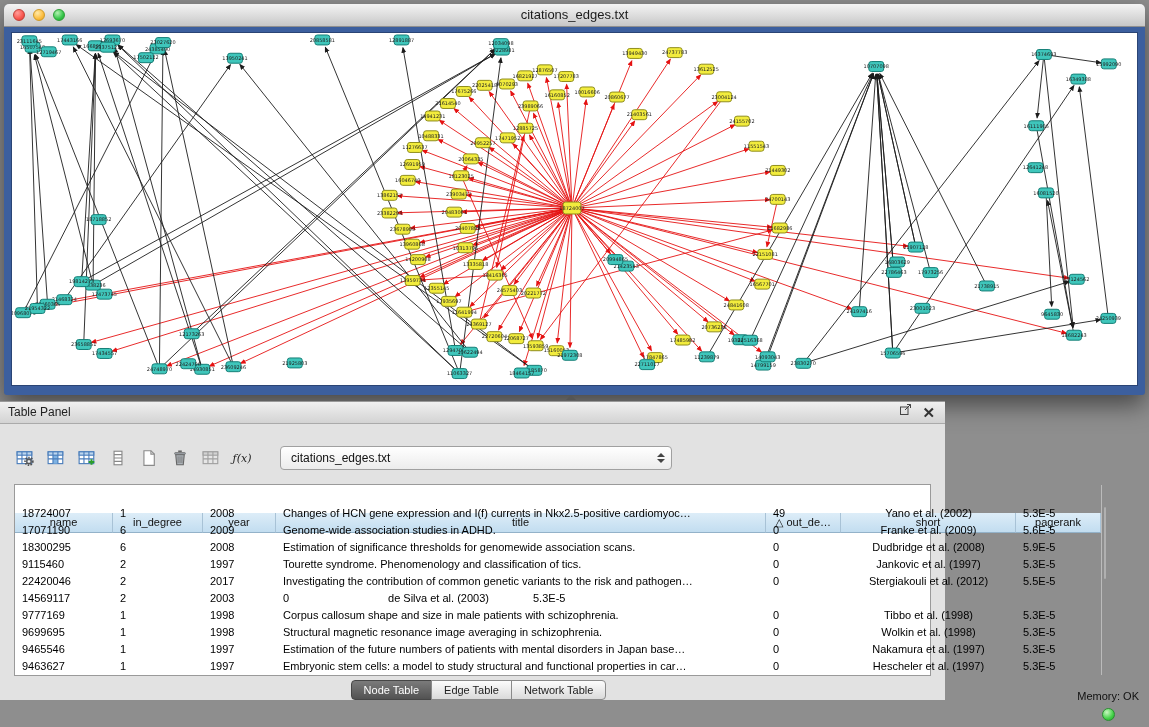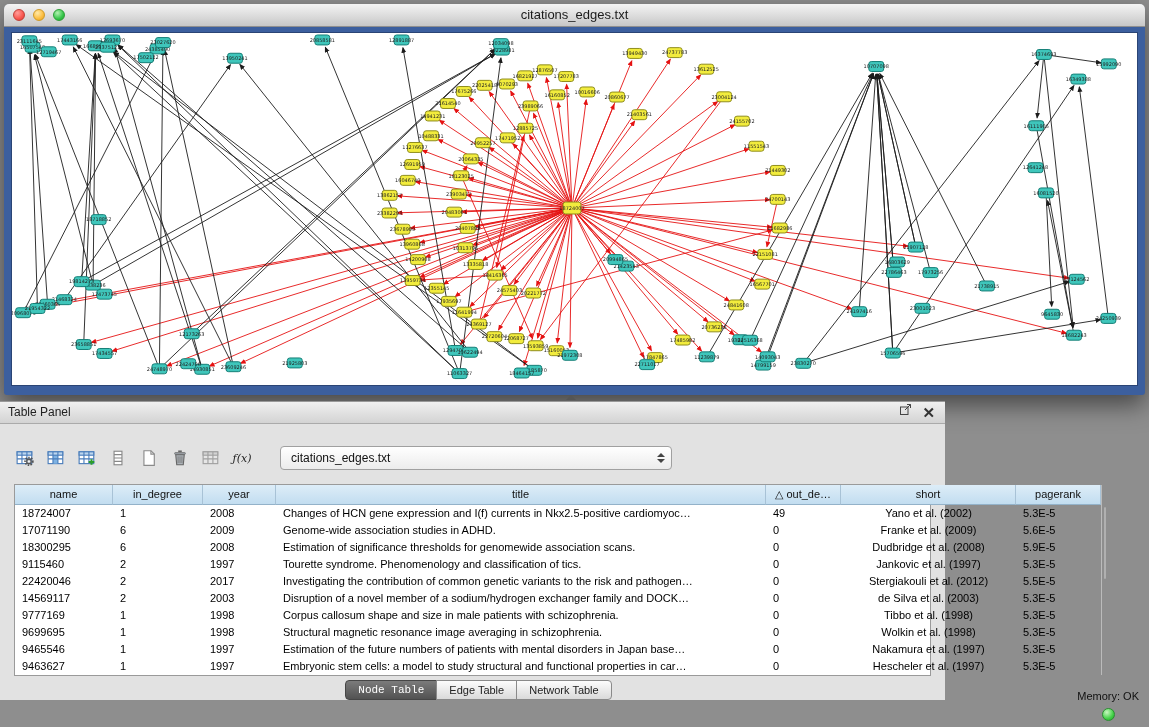--- a/index.html
+++ b/index.html
@@ -34,31 +34,31 @@
   .fx{font-family:"DejaVu Serif",serif;font-style:italic;font-size:11px;color:#222;}
   .combo{margin-left:18px;width:392px;height:24px;background:linear-gradient(#ffffff,#ececec);border:1px solid #a0a0a0;border-radius:4px;display:flex;align-items:center;justify-content:space-between;font-size:12px;color:#111;padding:0 6px 0 10px;box-sizing:border-box;}
   .combo-arrows{display:flex;flex-direction:column;gap:2px;align-items:center;}
   .combo-arrows i{width:0;height:0;border-left:4px solid transparent;border-right:4px solid transparent;display:block;}
   .combo-arrows .up{border-bottom:4px solid #444;}
   .combo-arrows .dn{border-top:4px solid #444;}
 
   .table-wrap{margin:12px 14px 0 14px;height:192px;display:flex;border:1px solid #9a9a9a;background:#fff;box-sizing:border-box;}
   .tbl{width:1086px;}
   .thead{display:flex;height:20px;}
-  .th{box-sizing:border-box;height:20px;line-height:19px;text-align:center;font-size:11px;color:#111;background:linear-gradient(#ddedf8,#c2ddf0);border-right:1px solid #a8c2d6;border-bottom:1px solid #93b2c9;overflow:hidden;white-space:nowrap;}
+  .th{box-sizing:border-box;height:20px;line-height:19px;text-align:center;font-size:11px;color:#111;background:linear-gradient(#ddedf8,#c2ddf0);border-right:1px solid #a8c2d6;border-bottom:1px solid #93b2c9;overflow:hidden;white-space:nowrap;margin-top:28px;}
   .tr{display:flex;height:17px;}
   .td{box-sizing:border-box;font-size:11px;line-height:17px;color:#000;padding-left:7px;overflow:hidden;white-space:nowrap;}
   .c0{width:98px}.c1{width:90px}.c2{width:73px}.c3{width:490px}.c4{width:75px}.c5{width:175px}.c6{width:85px}
   .td.c5{padding-left:0;text-align:center;}
   .vscroll{flex:1;border-left:1px solid #bbb;background:#fafafa;position:relative;}
   .vthumb{position:absolute;left:2px;right:2px;top:22px;height:70px;background:#cccccc;border:1px solid #b0b0b0;border-radius:5px;}
 
   .tabs{display:flex;justify-content:center;margin-top:4px;}
   .tab{height:20px;font-size:11px;font-family:inherit;padding:0 12px;border:1px solid #8a8a8a;background:linear-gradient(#fcfcfc,#dadada);color:#222;margin-left:-1px;}
-  .tab:first-child{border-radius:4px 0 0 4px;margin-left:12px;font-family:Liberation Mono, monospace;}
+  .tab:first-child{border-radius:4px 0 0 4px;margin-left:12px;}
   .tab:last-child{border-radius:0 4px 4px 0;}
   .tab.active{background:linear-gradient(#7b7b7b,#525252);color:#fff;border-color:#464646;}
 
   .statusbar{position:absolute;right:10px;bottom:6px;display:flex;align-items:center;gap:6px;font-size:11px;color:#111;flex-direction:column;}
   .mem-dot{width:11px;height:11px;border-radius:50%;background:radial-gradient(circle at 35% 30%,#c8f7c0,#44d148 60%,#1f9e2c);border:1px solid #2a8f31;}
 </style>
 </head>
 <body>
 
 <div class="network-window">
@@ -612,21 +612,20 @@
             <div class="td c2">2017</div>
             <div class="td c3">Investigating the contribution of common genetic variants to the risk and pathogen…</div>
             <div class="td c4">0</div>
             <div class="td c5">Stergiakouli et al. (2012)</div>
             <div class="td c6">5.5E-5</div>
           </div>
           <div class="tr">
             <div class="td c0">14569117</div>
             <div class="td c1">2</div>
             <div class="td c2">2003</div>
-            <div class="td c3">Disruption of a novel member of a sodium/hydrogen exchanger family and DOCK…</div>
             <div class="td c4">0</div>
             <div class="td c5">de Silva et al. (2003)</div>
             <div class="td c6">5.3E-5</div>
           </div>
           <div class="tr">
             <div class="td c0">9777169</div>
             <div class="td c1">1</div>
             <div class="td c2">1998</div>
             <div class="td c3">Corpus callosum shape and size in male patients with schizophrenia.</div>
             <div class="td c4">0</div>

